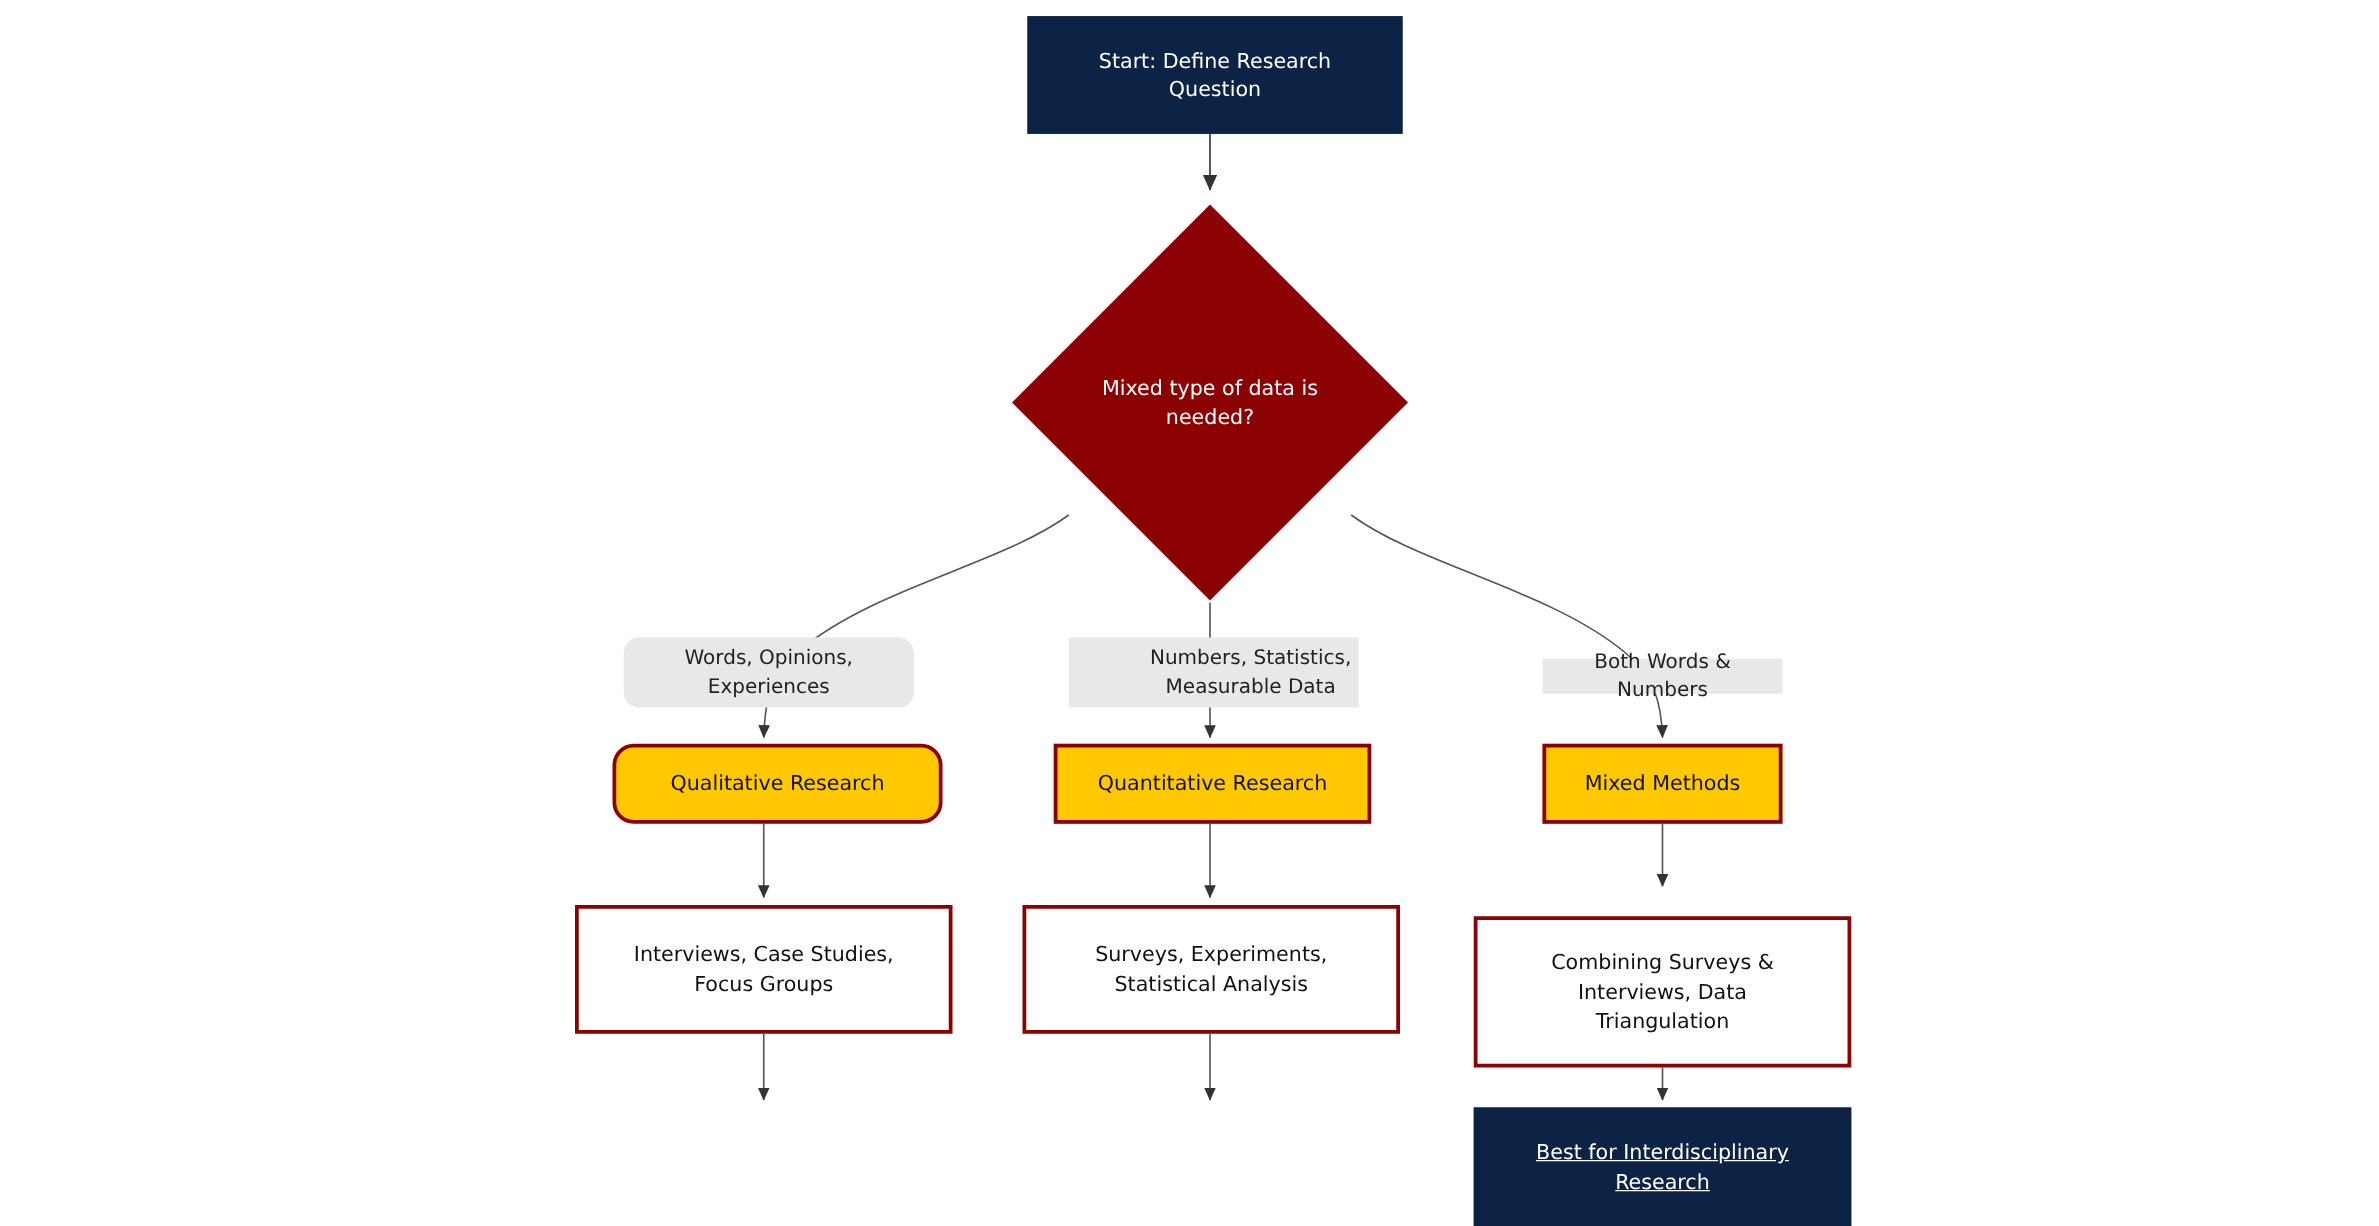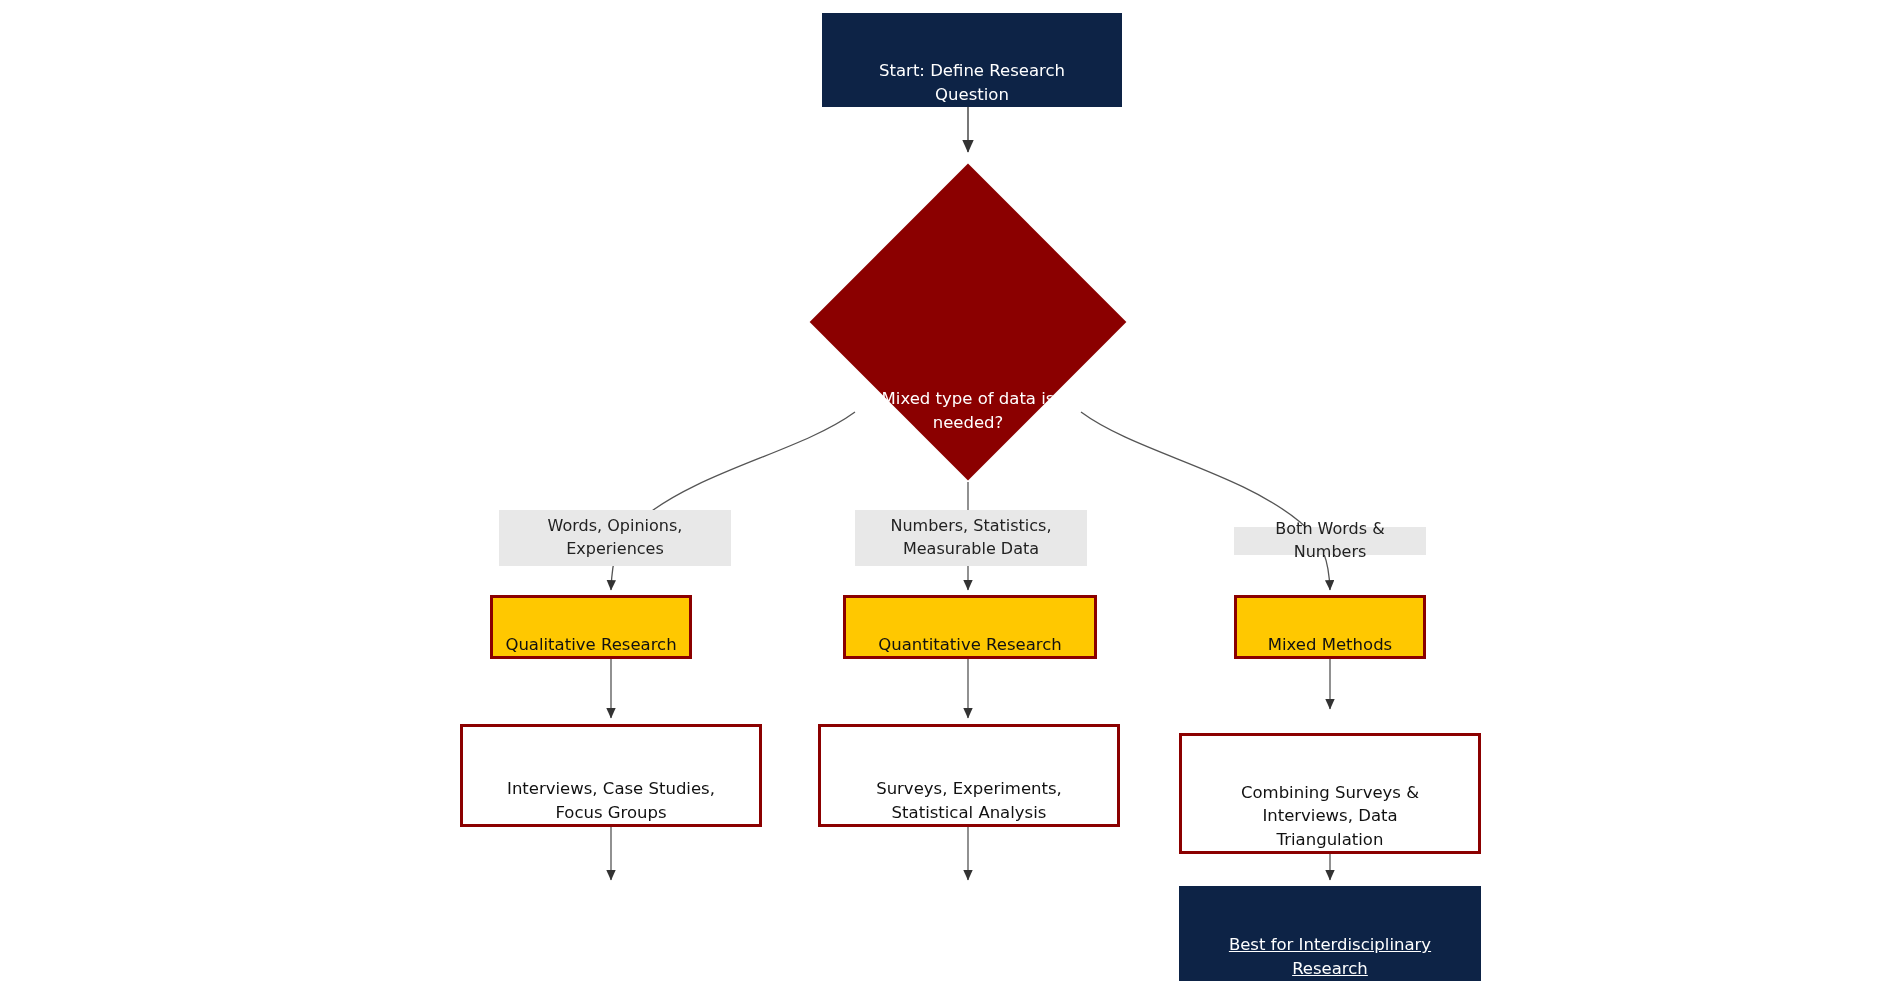--- a/index.html
+++ b/index.html
@@ -26,21 +26,21 @@
     left: 0;
     top: 0;
     width: 1903px;
     height: 981px;
     pointer-events: none;
   }
   .node {
     position: absolute;
     box-sizing: border-box;
     display: flex;
-    align-items: flex-end;
+    align-items: center;
     justify-content: center;
     text-align: center;
     line-height: 1.42;
   }
   .node-text {
     display: block;
     white-space: pre-line;
     padding: 0 10px;
   }
   
@@ -138,35 +138,35 @@
     <span class="node-text">Start: Define Research
 Question</span>
   </div>
 
   <div class="node node-diamond" style="left:856px; top:210px; width:224px; height:224px;">
     <span class="diamond-shape"></span>
     <span class="node-text">Mixed type of data is
 needed?</span>
   </div>
 
-  <div class="edge-label" style="left:499px; top:510px; width:232px; height:56px;">
+  <div class="edge-label" style="left:499px; top:510px; width:232px; height:56px;border-radius:12px;">
     <span>Words, Opinions,
 Experiences</span>
   </div>
 
-  <div class="edge-label" style="left:855px; top:510px; width:232px; height:56px;">
+  <div class="edge-label" style="left:855px; top:510px; width:232px; height:56px;justify-content:flex-end;">
     <span>Numbers, Statistics,
 Measurable Data</span>
   </div>
 
   <div class="edge-label" style="left:1234px; top:527px; width:192px; height:28px;">
     <span>Both Words &amp; Numbers</span>
   </div>
 
-  <div class="node node-yellow" style="left:490px; top:595px; width:202px; height:64px;">
+  <div class="node node-yellow" style="left:490px; top:595px; width:264px; height:64px;border-radius:17px;">
     <span class="node-text">Qualitative Research</span>
   </div>
 
   <div class="node node-yellow" style="left:843px; top:595px; width:254px; height:64px;">
     <span class="node-text">Quantitative Research</span>
   </div>
 
   <div class="node node-yellow" style="left:1234px; top:595px; width:192px; height:64px;">
     <span class="node-text">Mixed Methods</span>
   </div>

